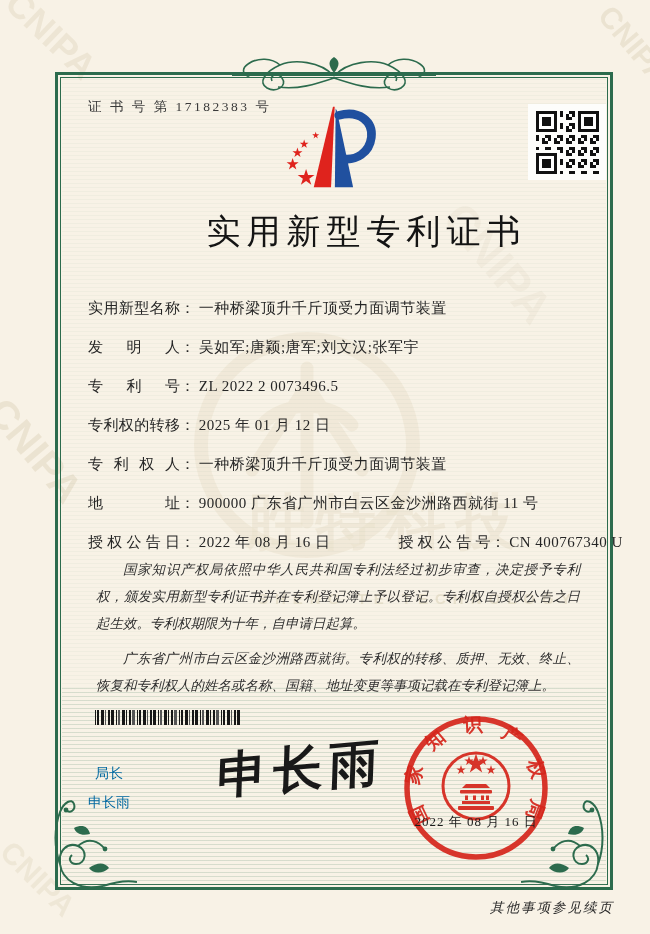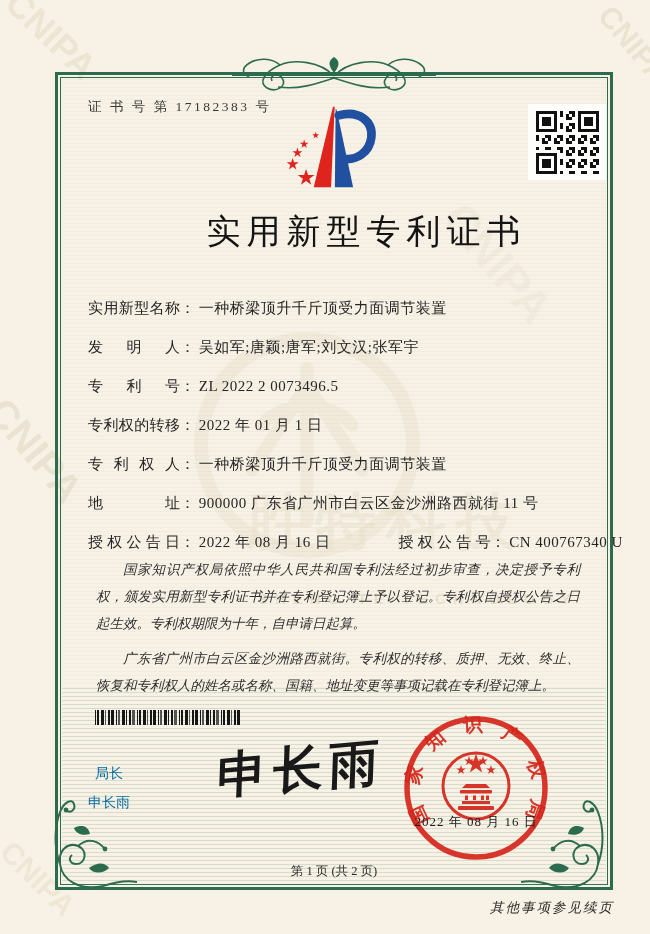--- a/index.html
+++ b/index.html
@@ -272,21 +272,21 @@
     <div class="frow">
       <span class="flabel">发明人</span><span class="fcolon">：</span>
       <span class="fvalue">吴如军;唐颖;唐军;刘文汉;张军宇</span>
     </div>
     <div class="frow">
       <span class="flabel">专利号</span><span class="fcolon">：</span>
       <span class="fvalue">ZL 2022 2 0073496.5</span>
     </div>
     <div class="frow">
       <span class="flabel">专利权的转移</span><span class="fcolon">：</span>
-      <span class="fvalue">2022 年 01 月 1 日</span>
+      <span class="fvalue">2025 年 01 月 12 日</span>
     </div>
     <div class="frow">
       <span class="flabel">专利权人</span><span class="fcolon">：</span>
       <span class="fvalue">一种桥梁顶升千斤顶受力面调节装置</span>
     </div>
     <div class="frow">
       <span class="flabel">地址</span><span class="fcolon">：</span>
       <span class="fvalue">900000 广东省广州市白云区金沙洲路西就街 11 号</span>
     </div>
     <div class="frow">
@@ -378,16 +378,15 @@
         <rect x="71" y="81.5" width="3" height="4.5"></rect>
         <rect x="79" y="81.5" width="3" height="4.5"></rect>
         <rect x="84" y="81.5" width="3" height="4.5"></rect>
         <rect x="60" y="87" width="28" height="3"></rect>
         <rect x="56" y="92" width="36" height="4" rx="1"></rect>
       </g>
     </svg>
   </div>
   <div class="seal-date">2022 年 08 月 16 日</div>
 
-  <div class="page-num">第 1 页 (共 2 页)</div>
   <div class="cont-note">其他事项参见续页</div>
 
 </div>
 
 </body></html>

